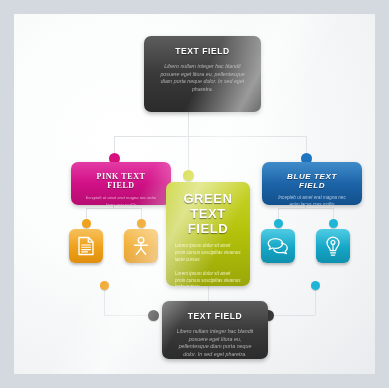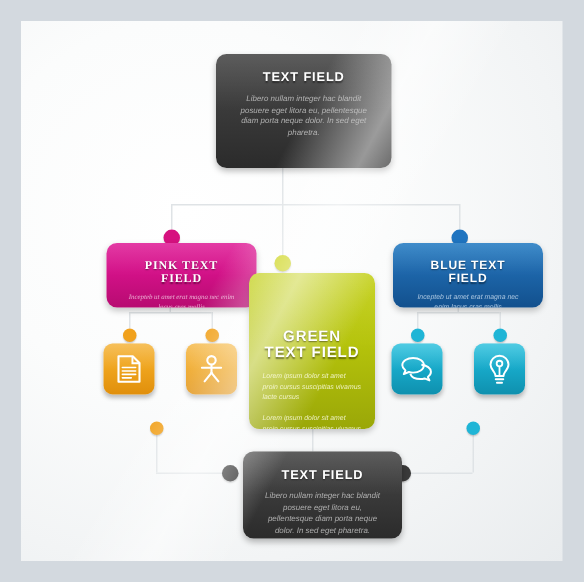--- a/index.html
+++ b/index.html
@@ -83,31 +83,31 @@
   }
   #pink-card .ttl{font-size:8px;margin-bottom:5px;}
   #pink-card .body{font-size:4.6px;color:#f6d4e8;}
 
   
   #blue-card{
     left:248px;top:148px;width:100px;height:43px;
     background:linear-gradient(to bottom,#2a7fc4 0%,#1d66aa 45%,#12508d 100%);
     box-shadow:0 2px 4px rgba(0,0,0,.22);
   }
-  #blue-card .ttl{font-size:8px;margin-bottom:5px;}
+  #blue-card .ttl{font-size:8px;margin-bottom:5px;font-style:italic;}
   #blue-card .body{font-size:4.6px;color:#cfe2f3;}
 
   
   #green-card{
     left:152px;top:168px;width:84px;height:104px;
     background:linear-gradient(to bottom,#c2cf12 0%,#b5c30b 45%,#9aa708 100%);
     box-shadow:0 2px 4px rgba(0,0,0,.22);
   }
   #green-card .inner{padding:9px 9px;}
-  #green-card .ttl{font-size:10px;margin-bottom:7px;margin-top:28px;}
+  #green-card .ttl{font-size:13px;margin-bottom:7px;}
   #green-card .para{
     font-style:italic;font-size:4.6px;line-height:1.5;
     color:#fbfce0;opacity:.85;margin-bottom:7px;text-align:left;
   }
   #green-card .para:last-child{margin-bottom:0;}
 
   
   .tile{
     position:absolute;width:34px;height:34px;border-radius:6px;
     box-shadow:0 2px 3px rgba(0,0,0,.25);

